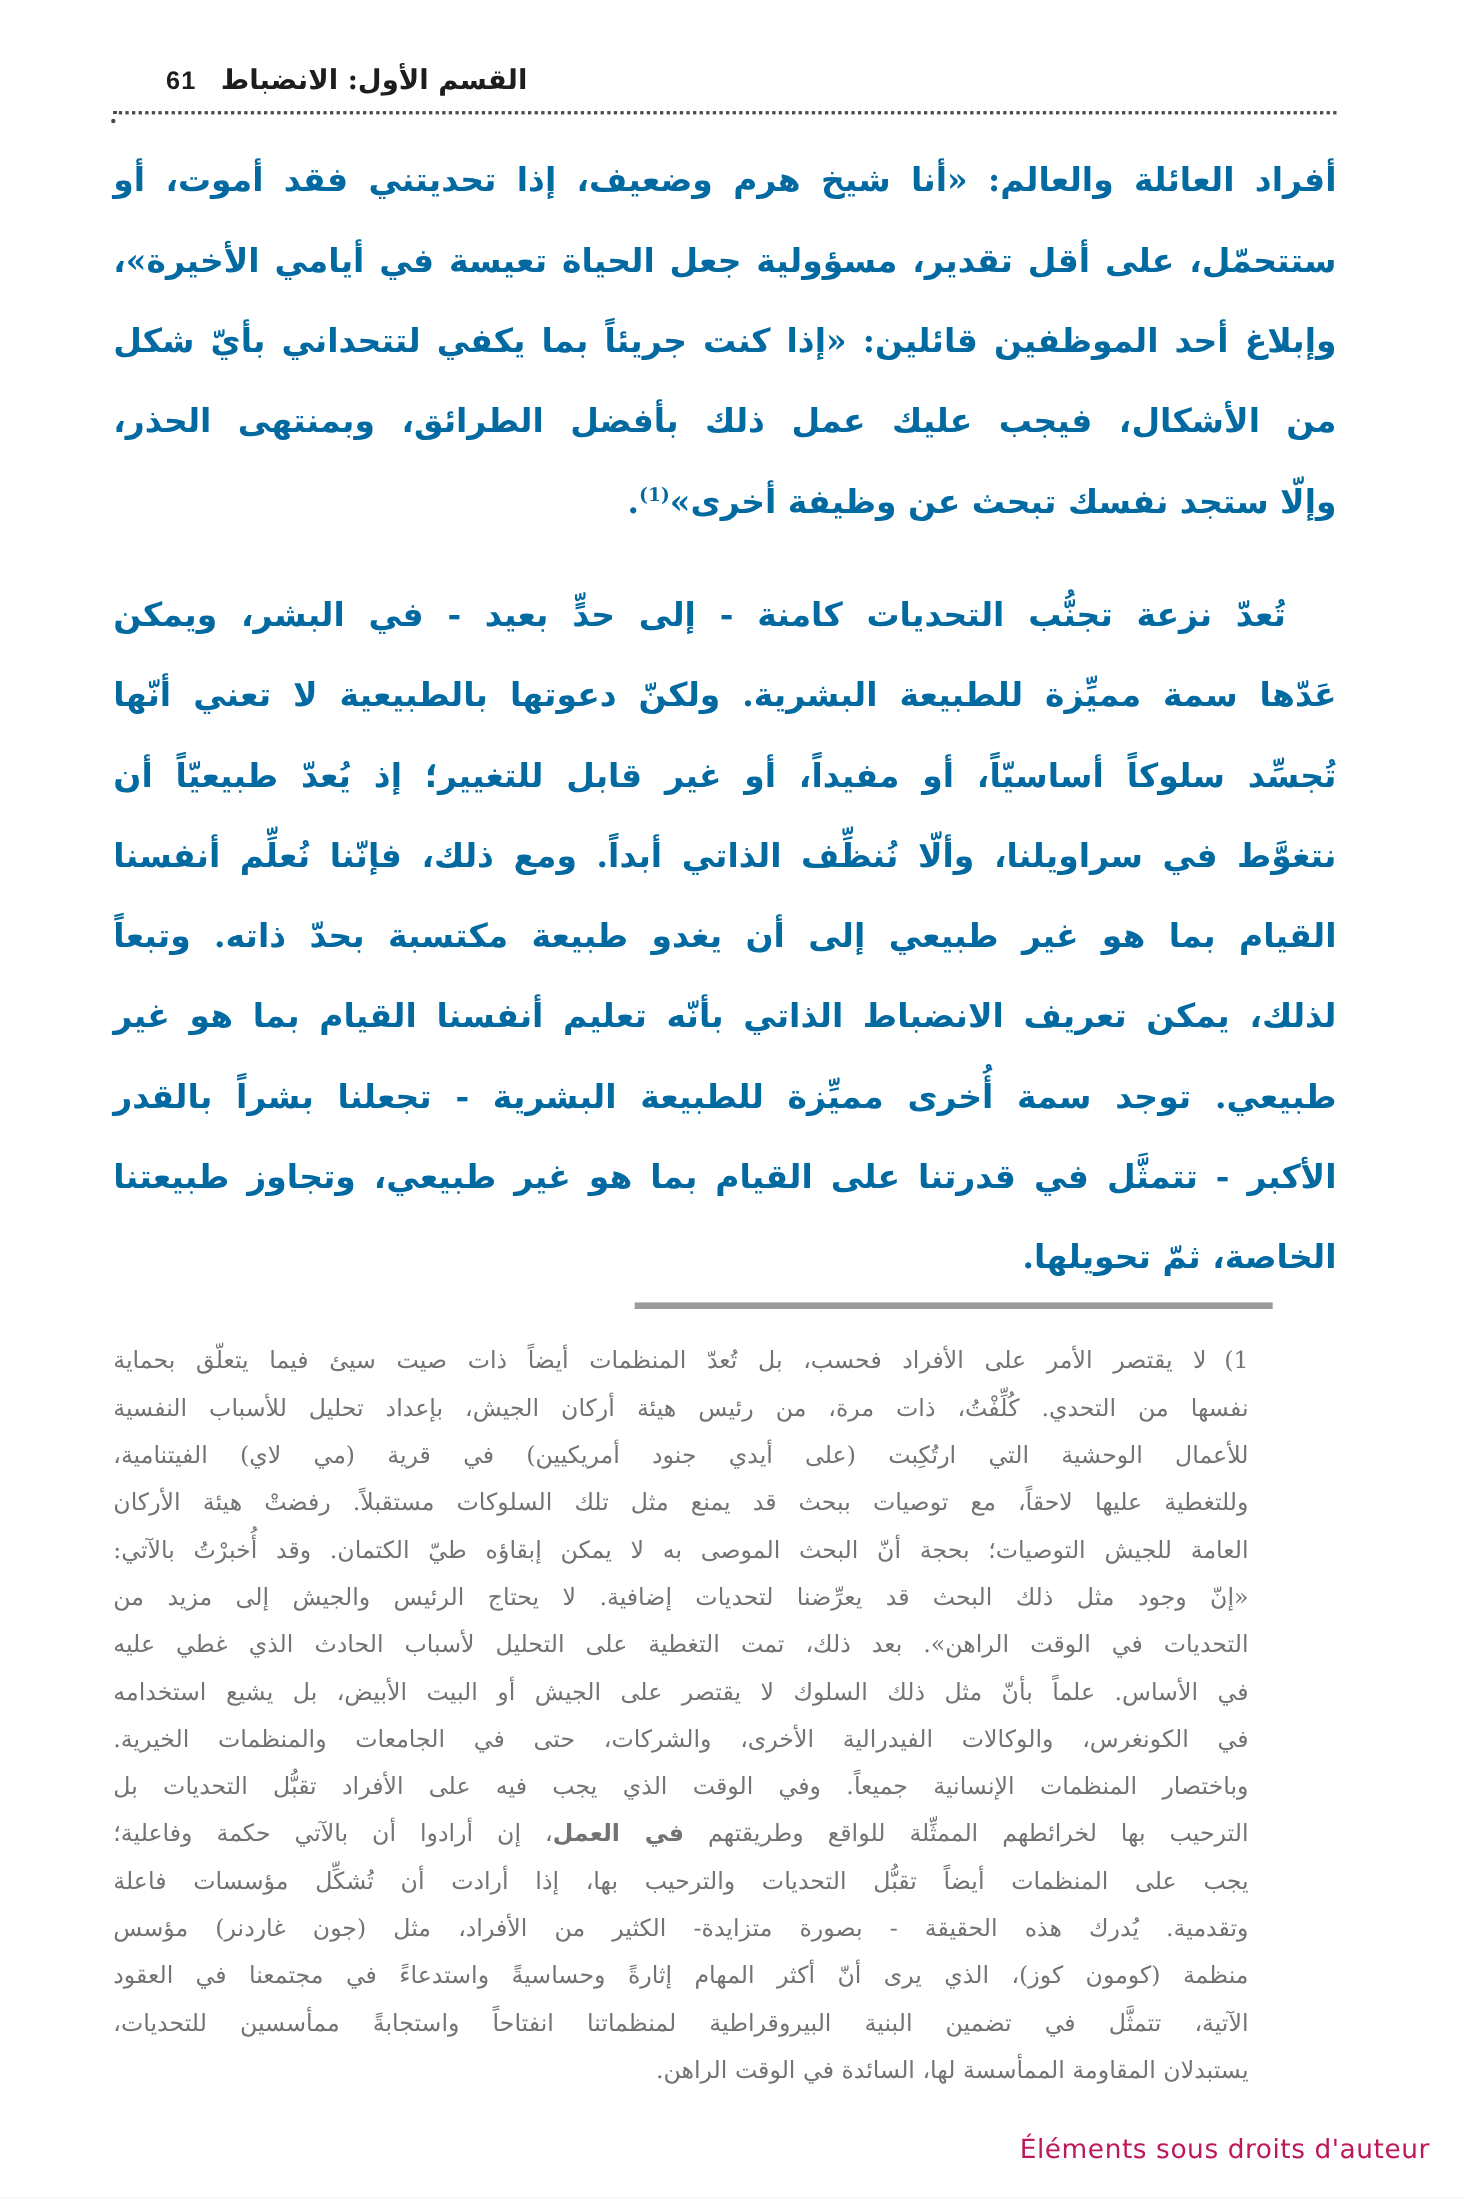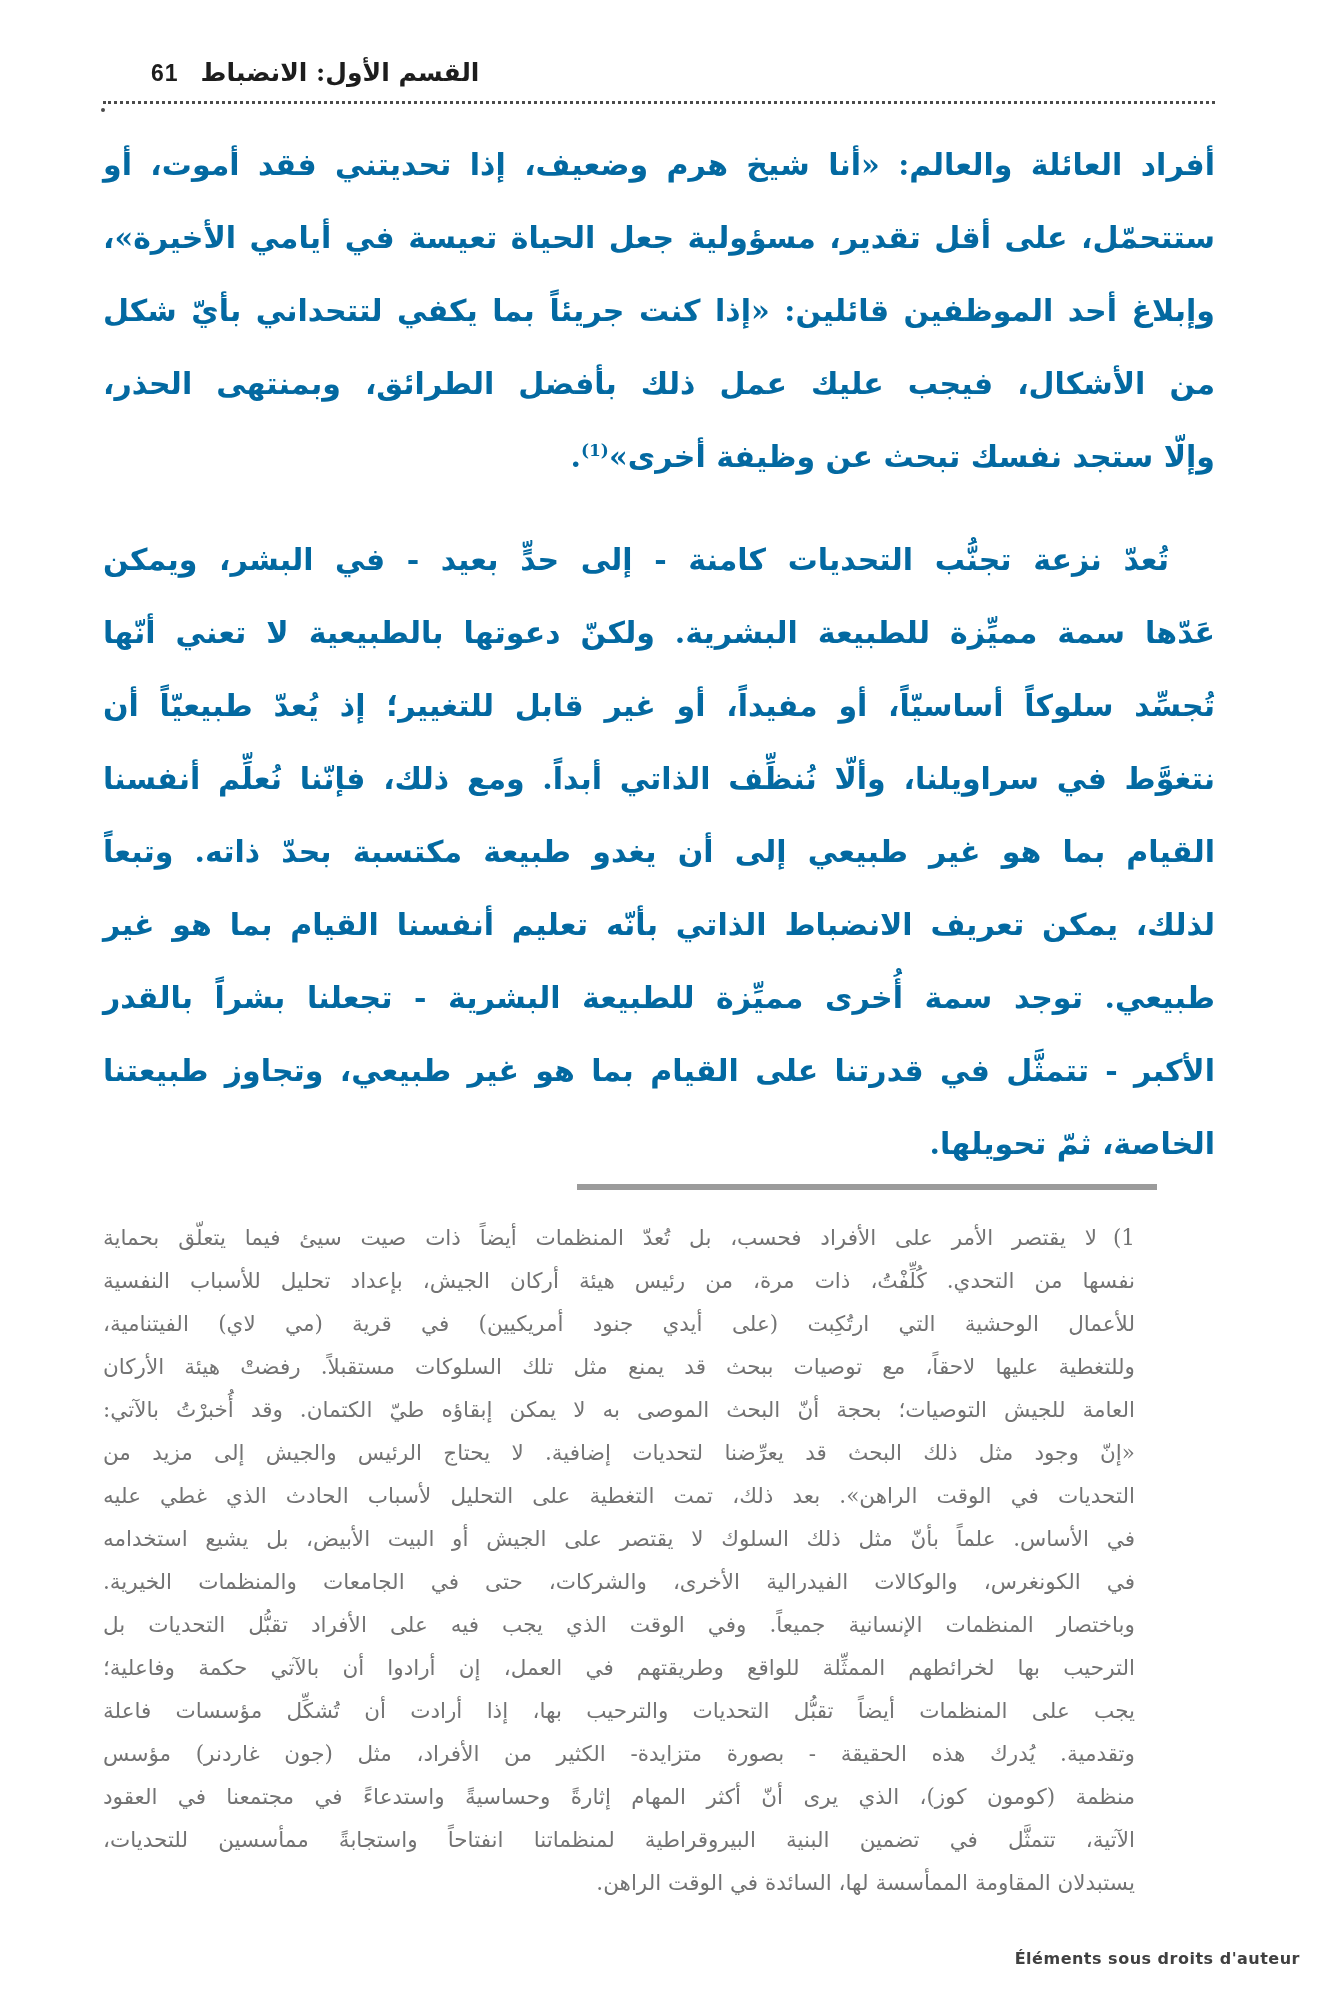--- a/index.html
+++ b/index.html
@@ -93,33 +93,32 @@
     line-height: 43px;
     color: #737373;
   }
   .fline {
     text-align: justify;
     text-align-last: justify;
     white-space: nowrap;
   }
   .fline.end { text-align-last: start; white-space: normal; }
   .fn-marker { margin-left: 16px; }
-  .fn-bold { font-weight: 400; }
+  .fn-bold { font-weight: 700; }
 
   
   .copyright {
     position: absolute;
     right: 33px;
     bottom: 30px;
     direction: ltr;
     font-family: "DejaVu Sans", "Liberation Sans", sans-serif;
-    font-size: 16px;
-    color: #404040;
+    font-size: 24px;
+    color: #be185d;
     letter-spacing: 0.5px;
-    font-weight: bold;
   }
 </style>
 </head>
 <body>
 
 <div class="page">
   <div class="content">
 
     <div class="running-head">
       <span>القسم الأول: الانضباط</span>

